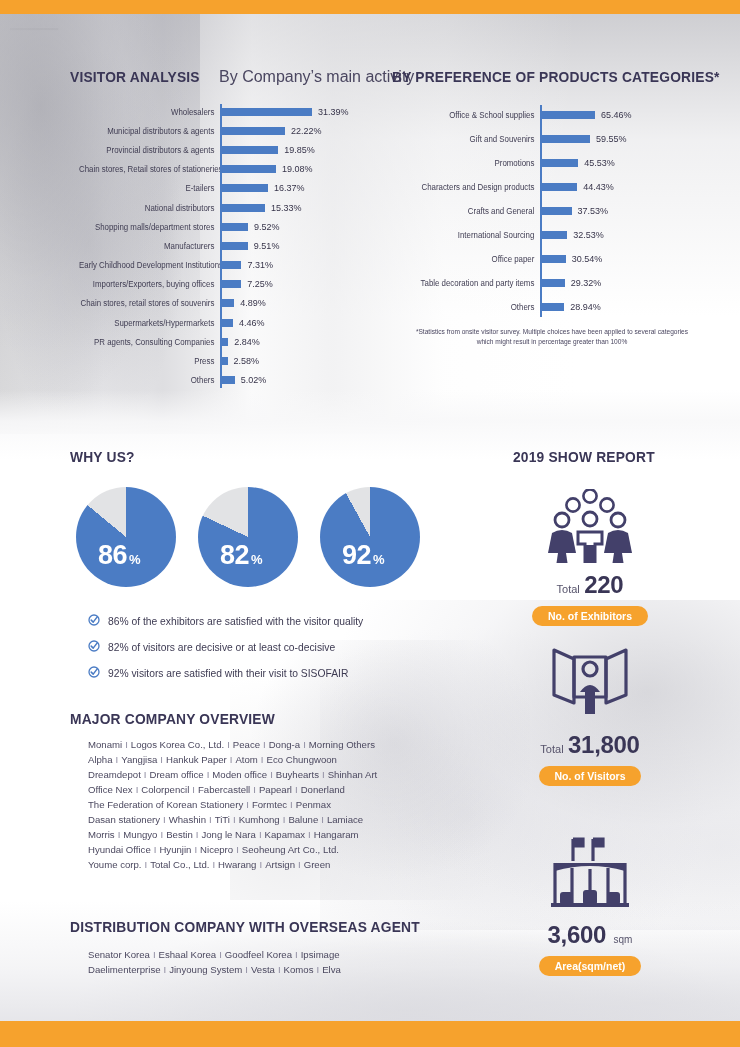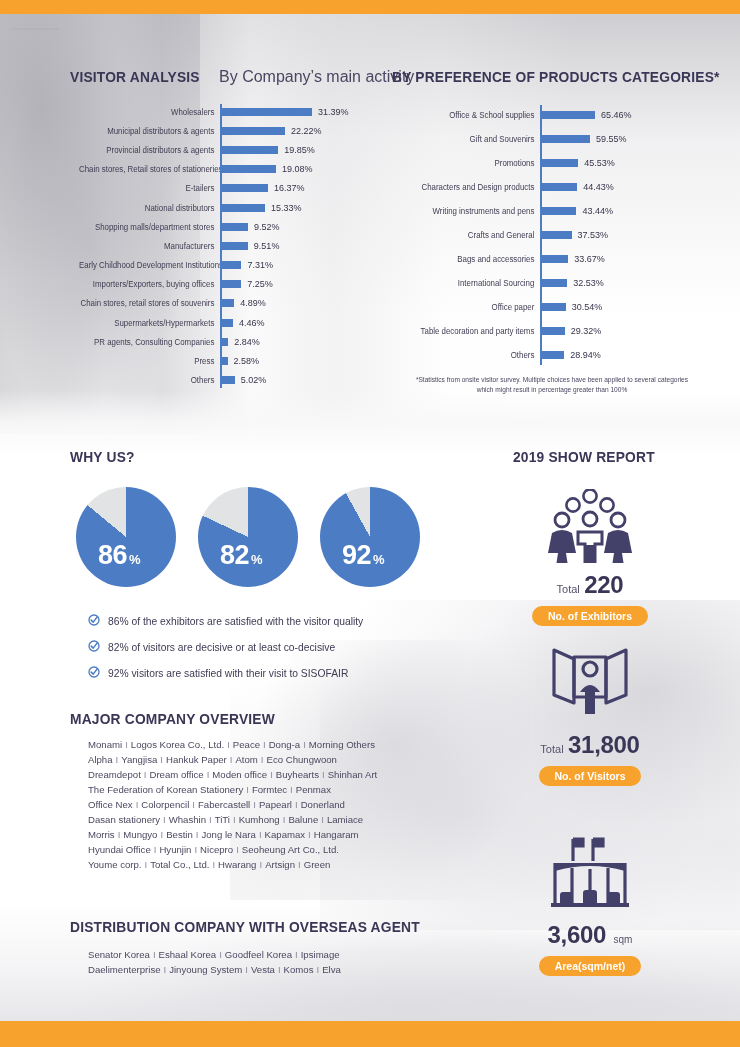--- a/index.html
+++ b/index.html
@@ -292,38 +292,24 @@
           </div>
         </div>
         <div class="row" style="height: 24px;">
           <div class="row-label" style="width: 148px;">Characters and Design products</div>
           <div class="row-bar-wrap">
             <div class="row-bar" style="width: 37.3212px; background: rgb(75, 124, 196);"></div>
             <div class="row-val">44.43%</div>
           </div>
         </div>
         <div class="row" style="height: 24px;">
-          <div class="row-label" style="width: 148px;">Writing instruments and pens</div>
-          <div class="row-bar-wrap">
-            <div class="row-bar" style="width: 36.4896px; background: rgb(75, 124, 196);"></div>
-            <div class="row-val">43.44%</div>
-          </div>
-        </div>
-        <div class="row" style="height: 24px;">
           <div class="row-label" style="width: 148px;">Crafts and General</div>
           <div class="row-bar-wrap">
             <div class="row-bar" style="width: 31.5252px; background: rgb(75, 124, 196);"></div>
             <div class="row-val">37.53%</div>
-          </div>
-        </div>
-        <div class="row" style="height: 24px;">
-          <div class="row-label" style="width: 148px;">Bags and accessories</div>
-          <div class="row-bar-wrap">
-            <div class="row-bar" style="width: 28.2828px; background: rgb(75, 124, 196);"></div>
-            <div class="row-val">33.67%</div>
           </div>
         </div>
         <div class="row" style="height: 24px;">
           <div class="row-label" style="width: 148px;">International Sourcing</div>
           <div class="row-bar-wrap">
             <div class="row-bar" style="width: 27.3252px; background: rgb(75, 124, 196);"></div>
             <div class="row-val">32.53%</div>
           </div>
         </div>
         <div class="row" style="height: 24px;">
@@ -464,22 +450,22 @@
     <div><span class="badge">Area(sqm/net)</span></div>
   </div>
 
   <div style="position:absolute; left:70px; top:710px;">
     <div class="h-main">MAJOR COMPANY OVERVIEW</div>
   </div>
   <div class="co-list" id="major-list" style="left:88px; top:738px;">
       <div class="co-line"><span>Monami</span><span class="sep">I</span><span>Logos Korea Co., Ltd.</span><span class="sep">I</span><span>Peace</span><span class="sep">I</span><span>Dong-a</span><span class="sep">I</span><span>Morning Others</span></div>
       <div class="co-line"><span>Alpha</span><span class="sep">I</span><span>Yangjisa</span><span class="sep">I</span><span>Hankuk Paper</span><span class="sep">I</span><span>Atom</span><span class="sep">I</span><span>Eco Chungwoon</span></div>
       <div class="co-line"><span>Dreamdepot</span><span class="sep">I</span><span>Dream office</span><span class="sep">I</span><span>Moden office</span><span class="sep">I</span><span>Buyhearts</span><span class="sep">I</span><span>Shinhan Art</span></div>
+      <div class="co-line"><span>Office Nex</span><span class="sep">I</span><span>Colorpencil</span><span class="sep">I</span><span>Fabercastell</span><span class="sep">I</span><span>Papearl</span><span class="sep">I</span><span>Donerland</span></div>
       <div class="co-line"><span>The Federation of Korean Stationery</span><span class="sep">I</span><span>Formtec</span><span class="sep">I</span><span>Penmax</span></div>
-      <div class="co-line"><span>Office Nex</span><span class="sep">I</span><span>Colorpencil</span><span class="sep">I</span><span>Fabercastell</span><span class="sep">I</span><span>Papearl</span><span class="sep">I</span><span>Donerland</span></div>
       <div class="co-line"><span>Dasan stationery</span><span class="sep">I</span><span>Whashin</span><span class="sep">I</span><span>TiTi</span><span class="sep">I</span><span>Kumhong</span><span class="sep">I</span><span>Balune</span><span class="sep">I</span><span>Lamiace</span></div>
       <div class="co-line"><span>Morris</span><span class="sep">I</span><span>Mungyo</span><span class="sep">I</span><span>Bestin</span><span class="sep">I</span><span>Jong le Nara</span><span class="sep">I</span><span>Kapamax</span><span class="sep">I</span><span>Hangaram</span></div>
       <div class="co-line"><span>Hyundai Office</span><span class="sep">I</span><span>Hyunjin</span><span class="sep">I</span><span>Nicepro</span><span class="sep">I</span><span>Seoheung Art Co., Ltd.</span></div>
       <div class="co-line"><span>Youme corp.</span><span class="sep">I</span><span>Total Co., Ltd.</span><span class="sep">I</span><span>Hwarang</span><span class="sep">I</span><span>Artsign</span><span class="sep">I</span><span>Green</span></div>
     </div>
 
   <div style="position:absolute; left:70px; top:918px;">
     <div class="h-main">DISTRIBUTION COMPANY WITH OVERSEAS AGENT</div>
   </div>
   <div class="co-list" id="dist-list" style="left:88px; top:948px;">

